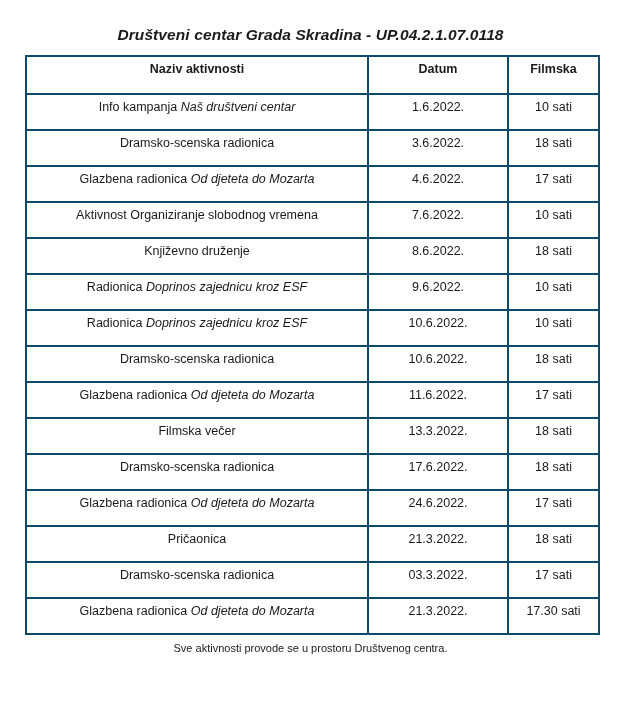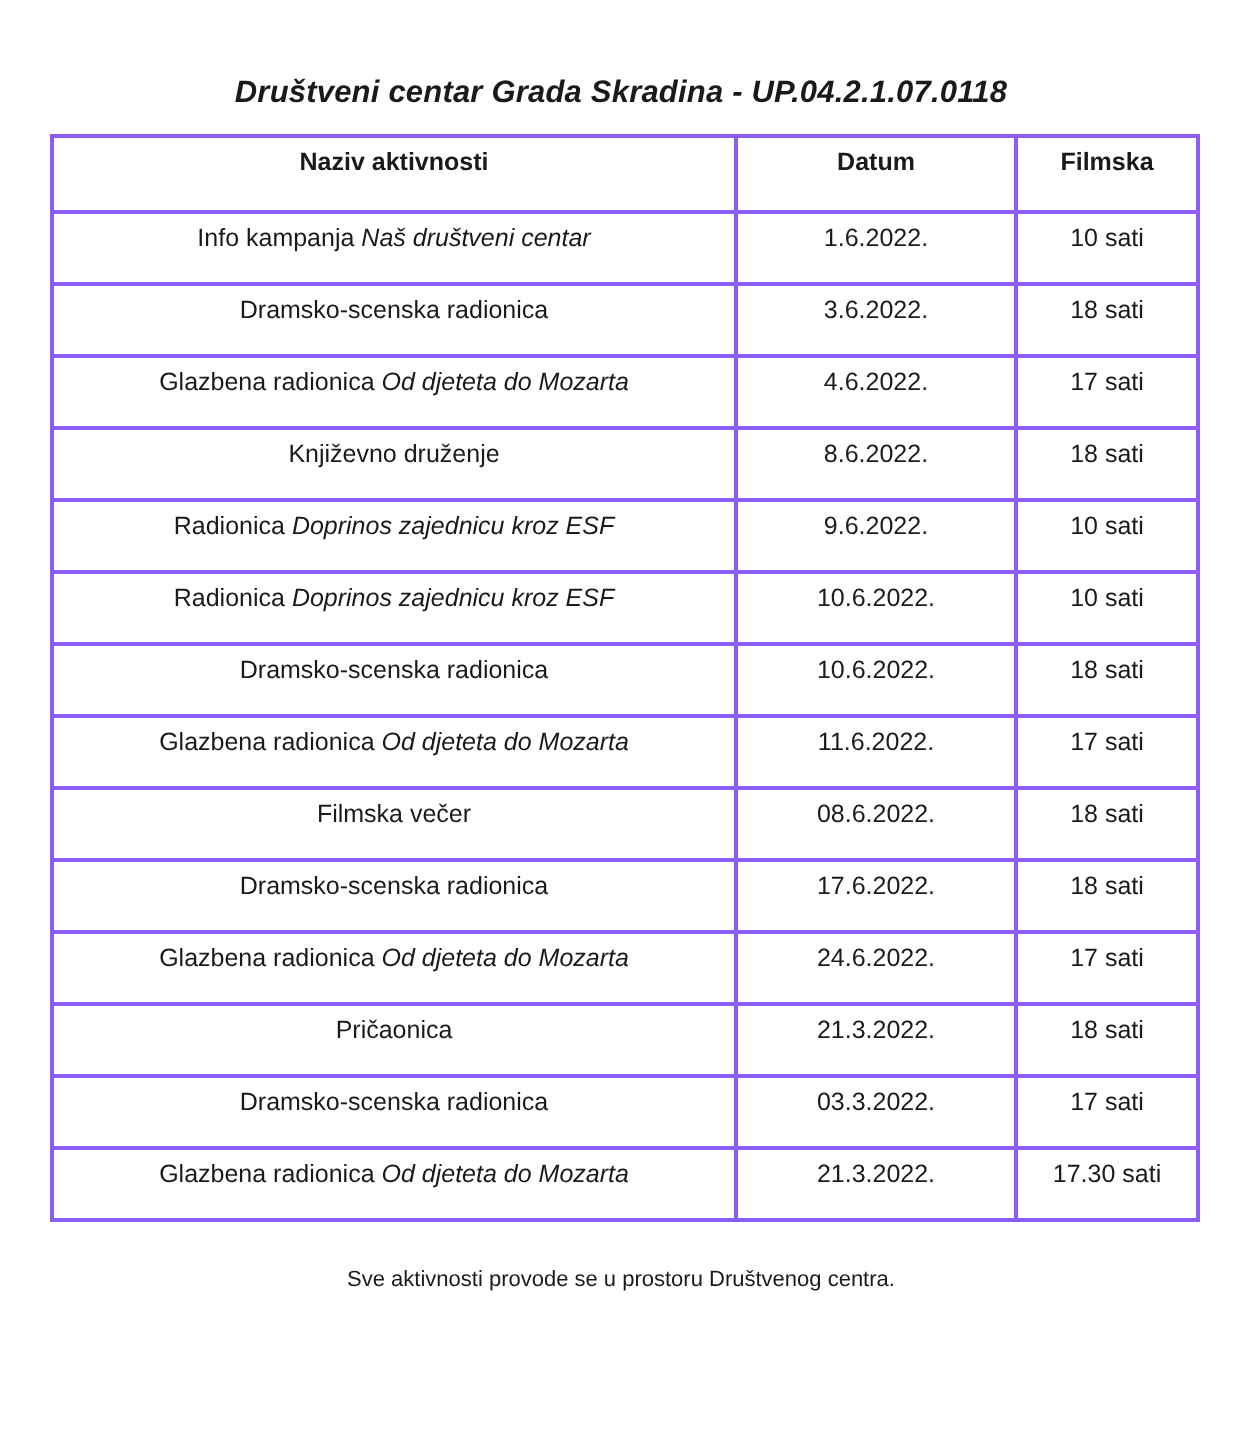--- a/index.html
+++ b/index.html
@@ -11,21 +11,21 @@
     width: 621px;
     height: 720px;
     font-family: "Liberation Sans", sans-serif;
     color: #1a1a1a;
     overflow: hidden;
   }
   .page {
     box-sizing: border-box;
     width: 621px;
     height: 720px;
-    padding: 32px 0 0 0;
+    padding: 20px 0 0 0;
     border-radius: 30px;
   }
   .title {
     margin: 6px 0 0 0;
     text-align: center;
     font-size: 15.5px;
     font-weight: bold;
     font-style: italic;
     letter-spacing: 0.1px;
   }
@@ -36,41 +36,41 @@
     font-weight: bold;
   }
   table.schedule {
     margin: 11px 0 0 25px;
     width: 573px;
     border-collapse: collapse;
     table-layout: fixed;
   }
   table.schedule th,
   table.schedule td {
-    border: 2px solid #8b5cf6;
+    border: 2px solid #0c4a6e;
     vertical-align: top;
     text-align: center;
     padding: 5px 4px 0 4px;
     font-size: 12.5px;
     line-height: 15px;
     height: 36px;
     box-sizing: border-box;
     overflow: hidden;
   }
   table.schedule td { height: 36px; }
   table.schedule th {
     font-weight: bold;
     height: 38px;
   }
   col.c-activity { width: 342px; }
   col.c-date     { width: 140px; }
   col.c-time     { width: 91px;  }
   .it { font-style: italic; }
   .footer-note {
-    margin: 23px 0 0 0;
+    margin: 7px 0 0 0;
     text-align: center;
     font-size: 11px;
     color: #1a1a1a;
   }
 </style>
 </head>
 <body>
 
 <div class="page">
 
@@ -100,20 +100,25 @@
           <td><span>Dramsko-scenska radionica</span></td>
           <td>3.6.2022.</td>
           <td>18 sati</td>
         </tr>
         <tr>
           <td><span>Glazbena radionica </span><span class="it">Od djeteta do Mozarta</span></td>
           <td>4.6.2022.</td>
           <td>17 sati</td>
         </tr>
         <tr>
+          <td><span>Aktivnost Organiziranje slobodnog vremena</span></td>
+          <td>7.6.2022.</td>
+          <td>10 sati</td>
+        </tr>
+        <tr>
           <td><span>Književno druženje</span></td>
           <td>8.6.2022.</td>
           <td>18 sati</td>
         </tr>
         <tr>
           <td><span>Radionica </span><span class="it">Doprinos zajednicu kroz ESF</span></td>
           <td>9.6.2022.</td>
           <td>10 sati</td>
         </tr>
         <tr>
@@ -126,21 +131,21 @@
           <td>10.6.2022.</td>
           <td>18 sati</td>
         </tr>
         <tr>
           <td><span>Glazbena radionica </span><span class="it">Od djeteta do Mozarta</span></td>
           <td>11.6.2022.</td>
           <td>17 sati</td>
         </tr>
         <tr>
           <td><span>Filmska večer</span></td>
-          <td>08.6.2022.</td>
+          <td>13.3.2022.</td>
           <td>18 sati</td>
         </tr>
         <tr>
           <td><span>Dramsko-scenska radionica</span></td>
           <td>17.6.2022.</td>
           <td>18 sati</td>
         </tr>
         <tr>
           <td><span>Glazbena radionica </span><span class="it">Od djeteta do Mozarta</span></td>
           <td>24.6.2022.</td>

